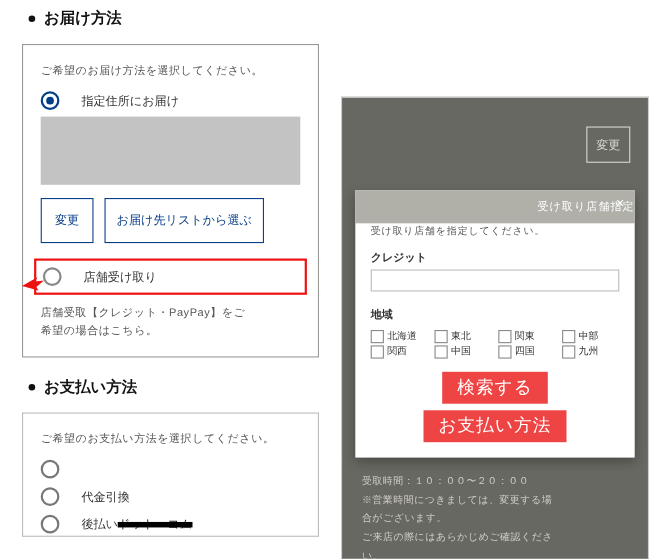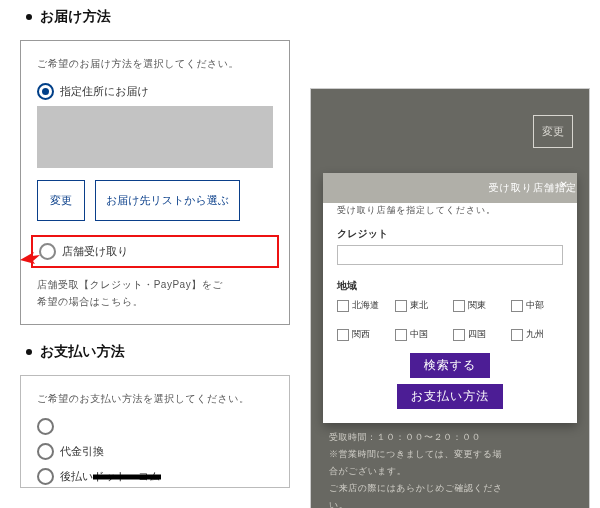--- a/index.html
+++ b/index.html
@@ -3,21 +3,21 @@
 <meta charset="utf-8">
 <style>
   html,body{margin:0;padding:0;font-family:"Hiragino Kaku Gothic ProN","メイリオ",sans-serif;background:#fff;color:#222}
   .stage{position:relative;width:600px;height:508px;overflow:hidden}
   .left-pane{position:absolute;left:20px;top:0;width:270px}
   .right-pane{position:absolute;left:310px;top:88px;width:278px;height:420px;background:#686862;border:1px solid #ccc}
   .sec-title{font-size:14px;font-weight:600;margin:8px 0 14px 6px;color:#111}
   .sec-title .bullet{display:inline-block;width:6px;height:6px;background:#111;border-radius:50%;margin-right:8px;vertical-align:middle}
   .panel{border:1px solid #999;padding:16px 16px 14px;font-size:10px;color:#333}
   .instr{font-size:10px;color:#555;margin-bottom:12px;letter-spacing:.5px}
-  .radio-row{display:flex;align-items:center;gap:6px;font-size:11px;margin-bottom:6px}
+  .radio-row{display:flex;align-items:center;gap:20px;font-size:11px;margin-bottom:6px}
   .radio-outer{width:13px;height:13px;border:2px solid #003f88;border-radius:50%;display:inline-flex;align-items:center;justify-content:center;flex:0 0 auto}
   .radio-outer .dot{width:7px;height:7px;background:#003f88;border-radius:50%}
   .radio-outer.unchecked{border-color:#888}
   .gray-box{background:#c3c3c3;height:62px;width:100%;margin:6px 0 12px}
   .btn-row{display:flex;gap:10px;margin-bottom:14px}
   .btn-change{border:1px solid #0a3f8a;color:#0a3f8a;padding:12px 12px;font-size:11px;background:#fff}
   .btn-pick{border:1px solid #0a3f8a;color:#0a3f8a;padding:11px 10px;font-size:11px;background:#fff}
   .highlight-box{border:2px solid #e11;padding:6px 6px;margin:0 -6px 8px}
   .small-note{font-size:10px;color:#555;line-height:1.7;letter-spacing:.5px}
   .arrow{position:absolute;left:-2px;top:248px;color:#e11;pointer-events:none}
@@ -28,24 +28,24 @@
   .strike::after{content:"";position:absolute;left:0;right:0;top:50%;height:5px;background:#000;transform:translateY(-50%)}
   
   .r-top-btn{position:absolute;right:16px;top:26px;border:1px solid #d8d6d0;color:#d8d6d0;padding:8px 8px;font-size:11px;background:transparent}
   .modal{position:absolute;left:12px;right:12px;top:84px;background:#fff;box-shadow:0 4px 10px rgba(0,0,0,.3)}
   .modal-head{background:#b0afa8;color:#fff;text-align:right;font-size:10px;padding:8px 0;position:relative;letter-spacing:1px}
   .modal-close{position:absolute;right:8px;top:6px;color:#fff;font-size:10px}
   .modal-body{padding:1px 14px 8px;font-size:9px;color:#333}
   .modal-body .instr2{font-size:9px;color:#555;letter-spacing:.8px;margin-bottom:10px}
   .field-label{font-size:10px;font-weight:700;margin-bottom:4px}
   .kw-input{width:100%;box-sizing:border-box;border:1px solid #bbb;height:20px;font-size:10px;padding:2px 4px}
-  .region-grid{display:grid;grid-template-columns:repeat(4,1fr);gap:16px 6px;margin-top:6px;margin-bottom:12px}
+  .region-grid{display:grid;grid-template-columns:repeat(4,1fr);gap:1px 6px;margin-top:6px;margin-bottom:12px}
   .chk{display:flex;align-items:center;gap:3px;font-size:9px}
   .chk-box{width:10px;height:10px;border:1px solid #888;background:#fff;flex:0 0 auto}
-  .modal-btn{display:block;margin:0 auto 6px;background:#4c1d95;color:#fff;border:none;font-size:12px;padding:4px 14px;letter-spacing:1px}
+  .modal-btn{display:block;margin:0 auto 6px;background:#ef4444;color:#fff;border:none;font-size:16px;padding:4px 14px;letter-spacing:1px}
   .r-back-text{position:absolute;left:18px;right:18px;top:340px;font-size:9px;color:#cfcdc6;line-height:1.9;letter-spacing:.5px}
 </style>
 </head>
 <body>
 
 <div class="stage">
 
   <div class="left-pane">
     <div class="sec-title"><span class="bullet"></span><span>お届け方法</span></div>
 

